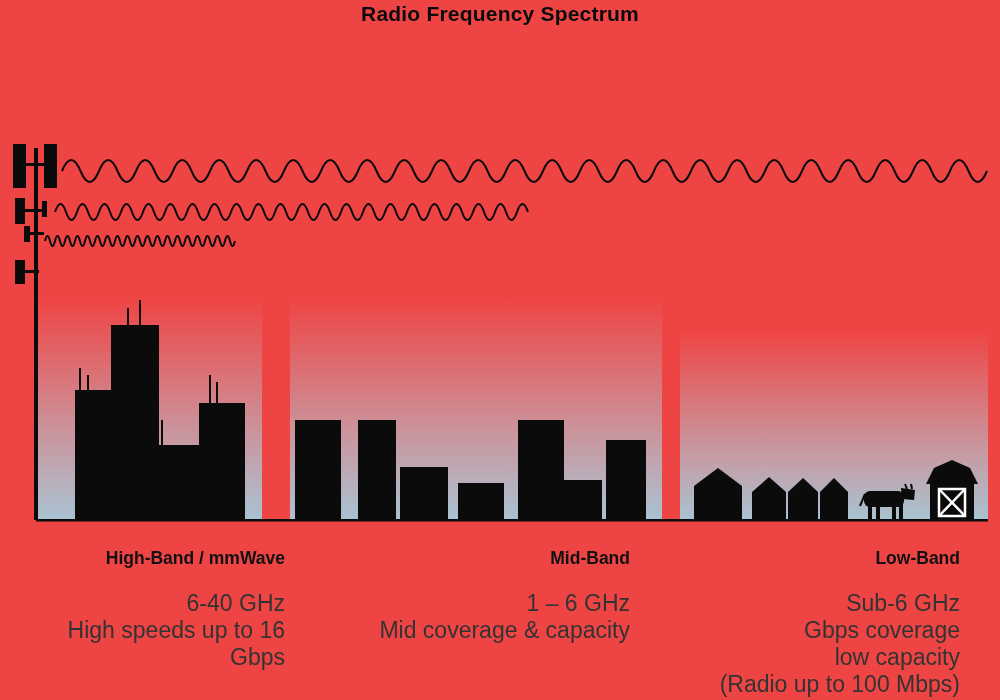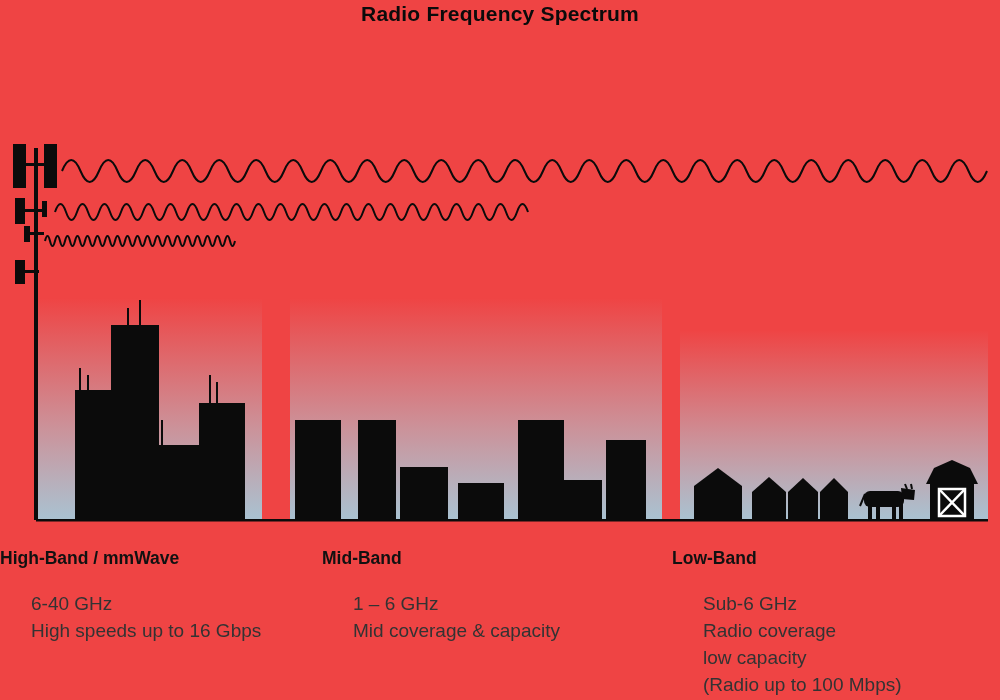--- a/index.html
+++ b/index.html
@@ -21,33 +21,33 @@
     margin:0;
     color:#0b0b0b;
   }
   .illustration{
     position:absolute;
     top:0;left:0;
   }
   .band{
     position:absolute;
     top:548px;
-    text-align:left;
+    text-align:right;
   }
   .band-high{left:0;width:285px;}
-  .band-mid{left:322px;width:300px;}
-  .band-low{left:672px;width:328px;}
+  .band-mid{left:330px;width:300px;}
+  .band-low{left:632px;width:328px;}
   .band-name{
     font-size:17.5px;
     font-weight:bold;
     color:#111111;
     margin-bottom:21px;
   }
   .band-freq,.band-line{
-    font-size:19px;
+    font-size:23px;
     line-height:27px;
     color:#333333;
     padding-left:31px;
   }
 </style>
 </head>
 <body>
 
 <div class="stage">
 
@@ -150,18 +150,18 @@
   <div class="band band-mid">
     <div class="band-name">Mid-Band</div>
     <div class="band-freq">1 – 6 GHz</div>
     <div class="band-line">Mid coverage &amp; capacity</div>
     <div class="band-line"></div>
   </div>
 
   <div class="band band-low">
     <div class="band-name">Low-Band</div>
     <div class="band-freq">Sub-6 GHz</div>
-    <div class="band-line">Radio coverage</div>
+    <div class="band-line">Gbps coverage</div>
     <div class="band-line">low capacity</div>
     <div class="band-line">(Radio up to 100 Mbps)</div>
   </div>
 
 </div>
 
 </body></html>

